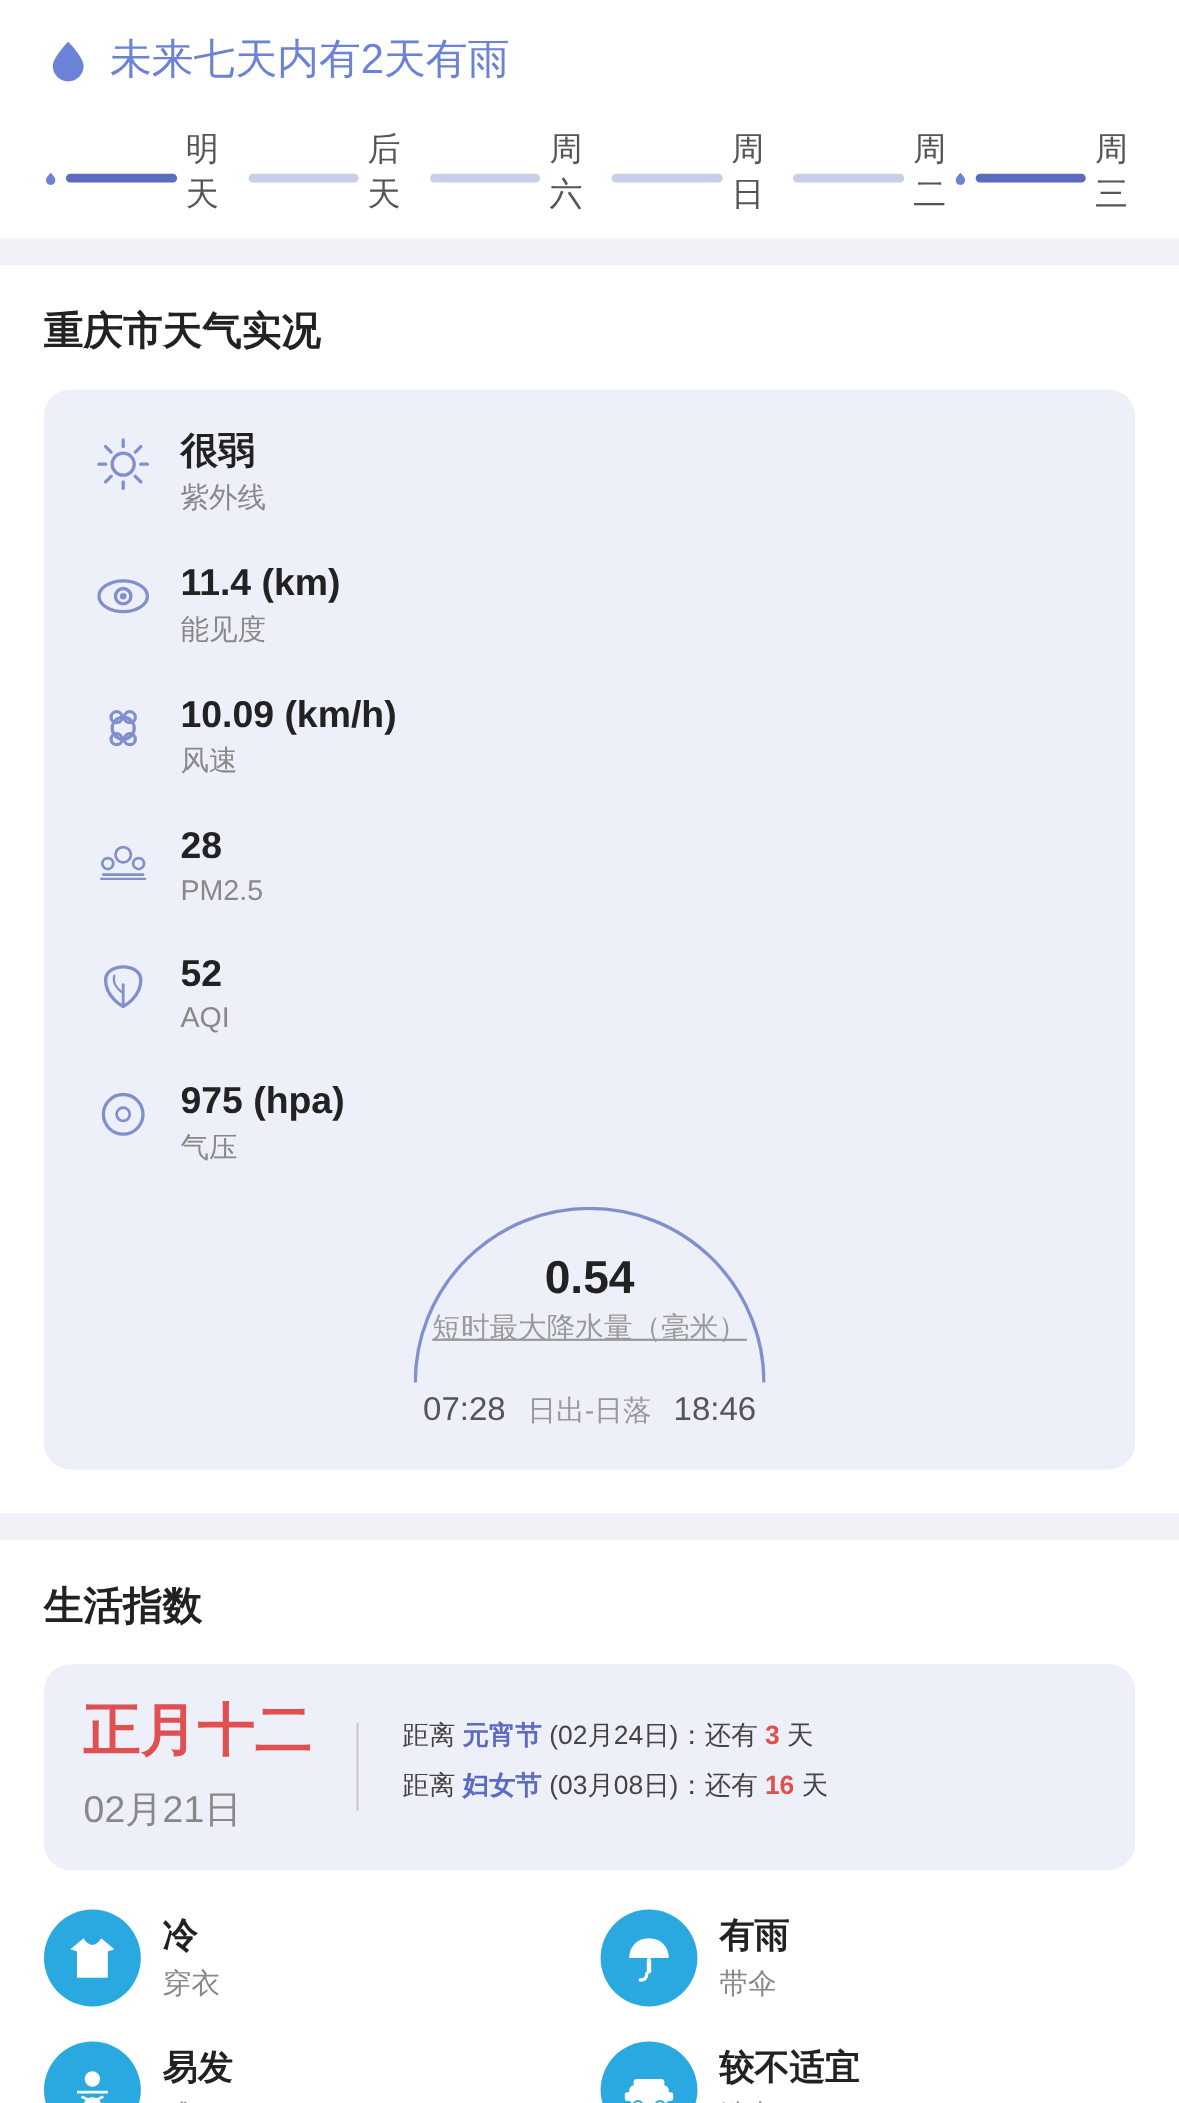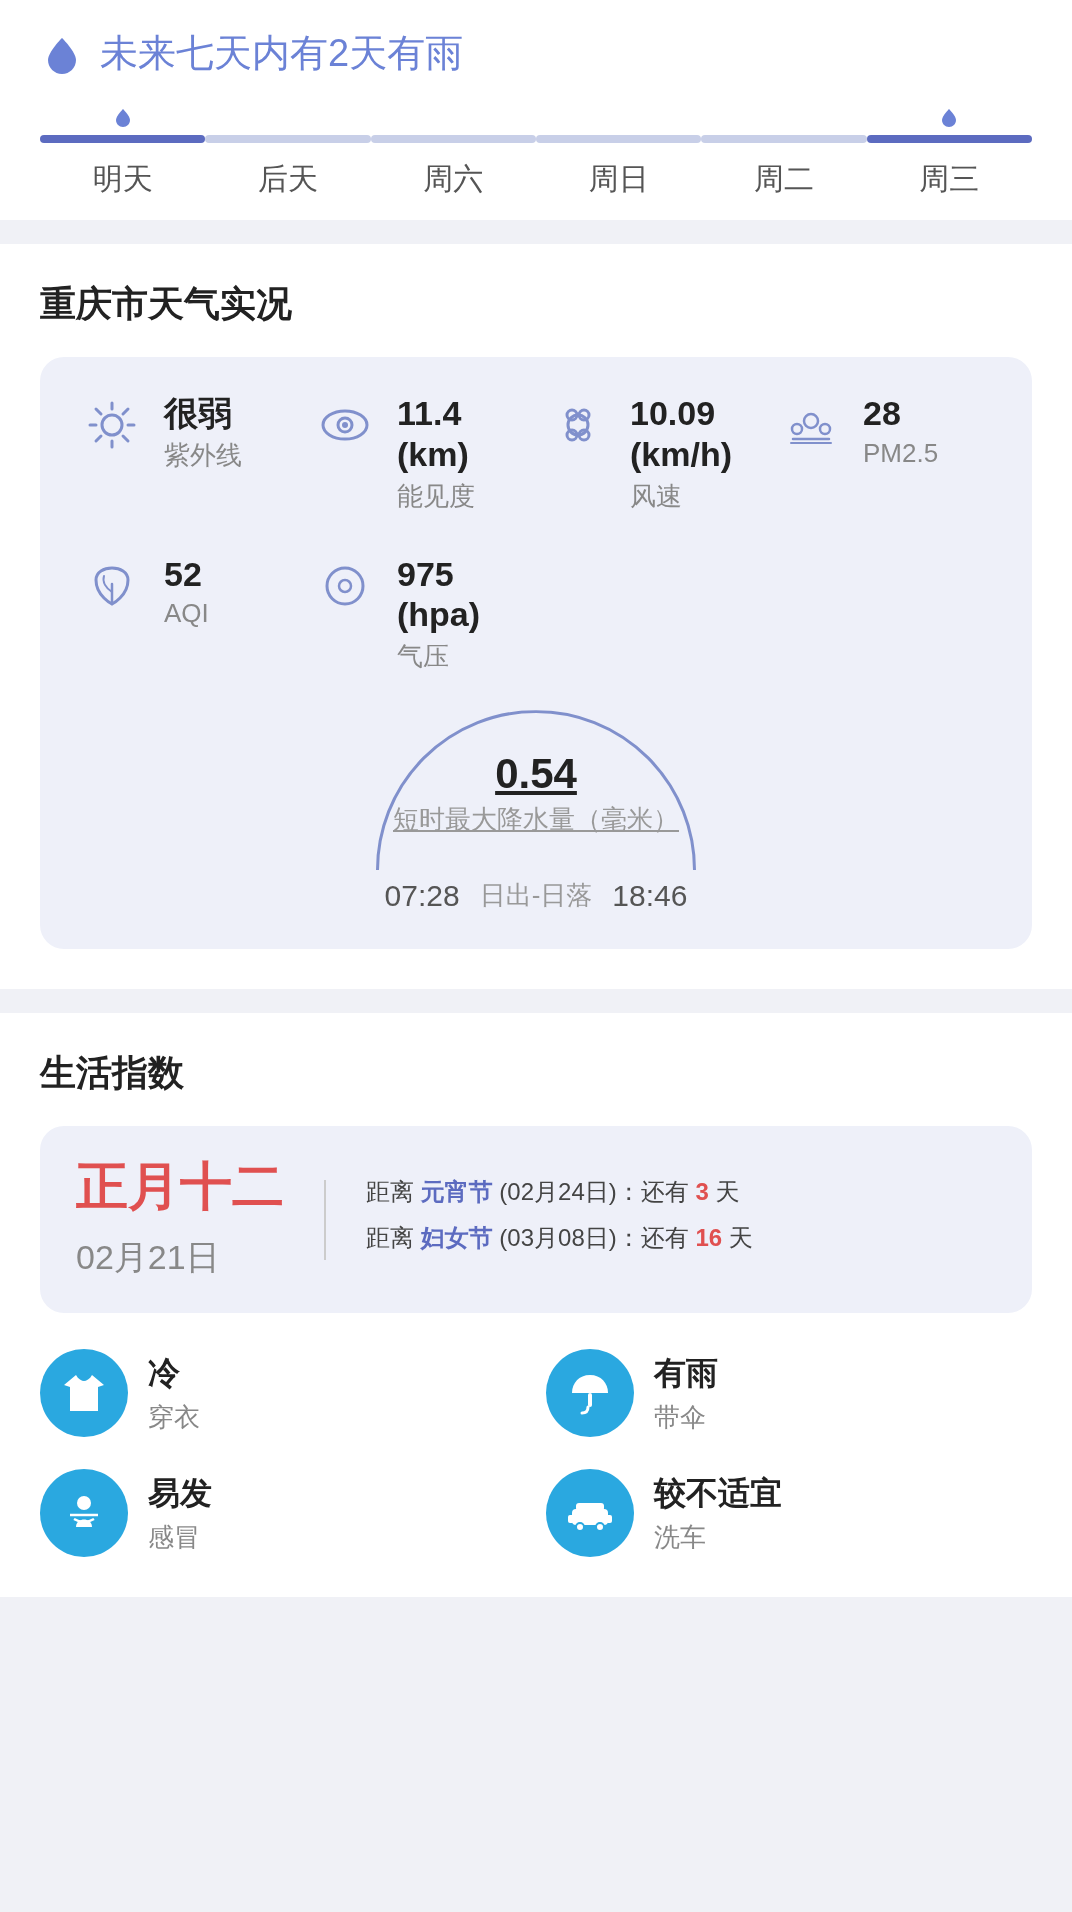--- a/index.html
+++ b/index.html
@@ -34,21 +34,21 @@
 
     
     .day-tabs {
       display: flex;
       justify-content: space-between;
       align-items: flex-end;
       padding-bottom: 0;
     }
     .day-tab {
       display: flex;
-      flex-direction: column;
+      flex-direction: row;
       align-items: center;
       gap: 8px;
       flex: 1;
       cursor: pointer;
     }
     .day-tab .dot-icon {
       width: 20px;
       height: 20px;
       opacity: 0;
     }
@@ -90,21 +90,21 @@
       color: #222;
       margin-bottom: 28px;
     }
     .weather-card {
       background: #eef0f9;
       border-radius: 24px;
       padding: 36px 40px;
     }
     .weather-grid {
       display: grid;
-      grid-template-columns: 1fr 1fr 1fr 1fr;
+      grid-template-columns: 1fr;
       gap: 40px 20px;
     }
     .weather-item {
       display: flex;
       align-items: flex-start;
       gap: 20px;
     }
     .weather-icon-wrap {
       width: 64px;
       height: 64px;
@@ -157,21 +157,20 @@
       position: absolute;
       top: 40px;
       left: 0;
       right: 0;
       text-align: center;
     }
     .gauge-value {
       font-size: 42px;
       font-weight: 600;
       color: #222;
-      text-decoration: underline;
     }
     .gauge-label {
       font-size: 26px;
       color: #999;
       margin-top: 4px;
       text-decoration: underline;
     }
     .sunrise-row {
       display: flex;
       align-items: center;

